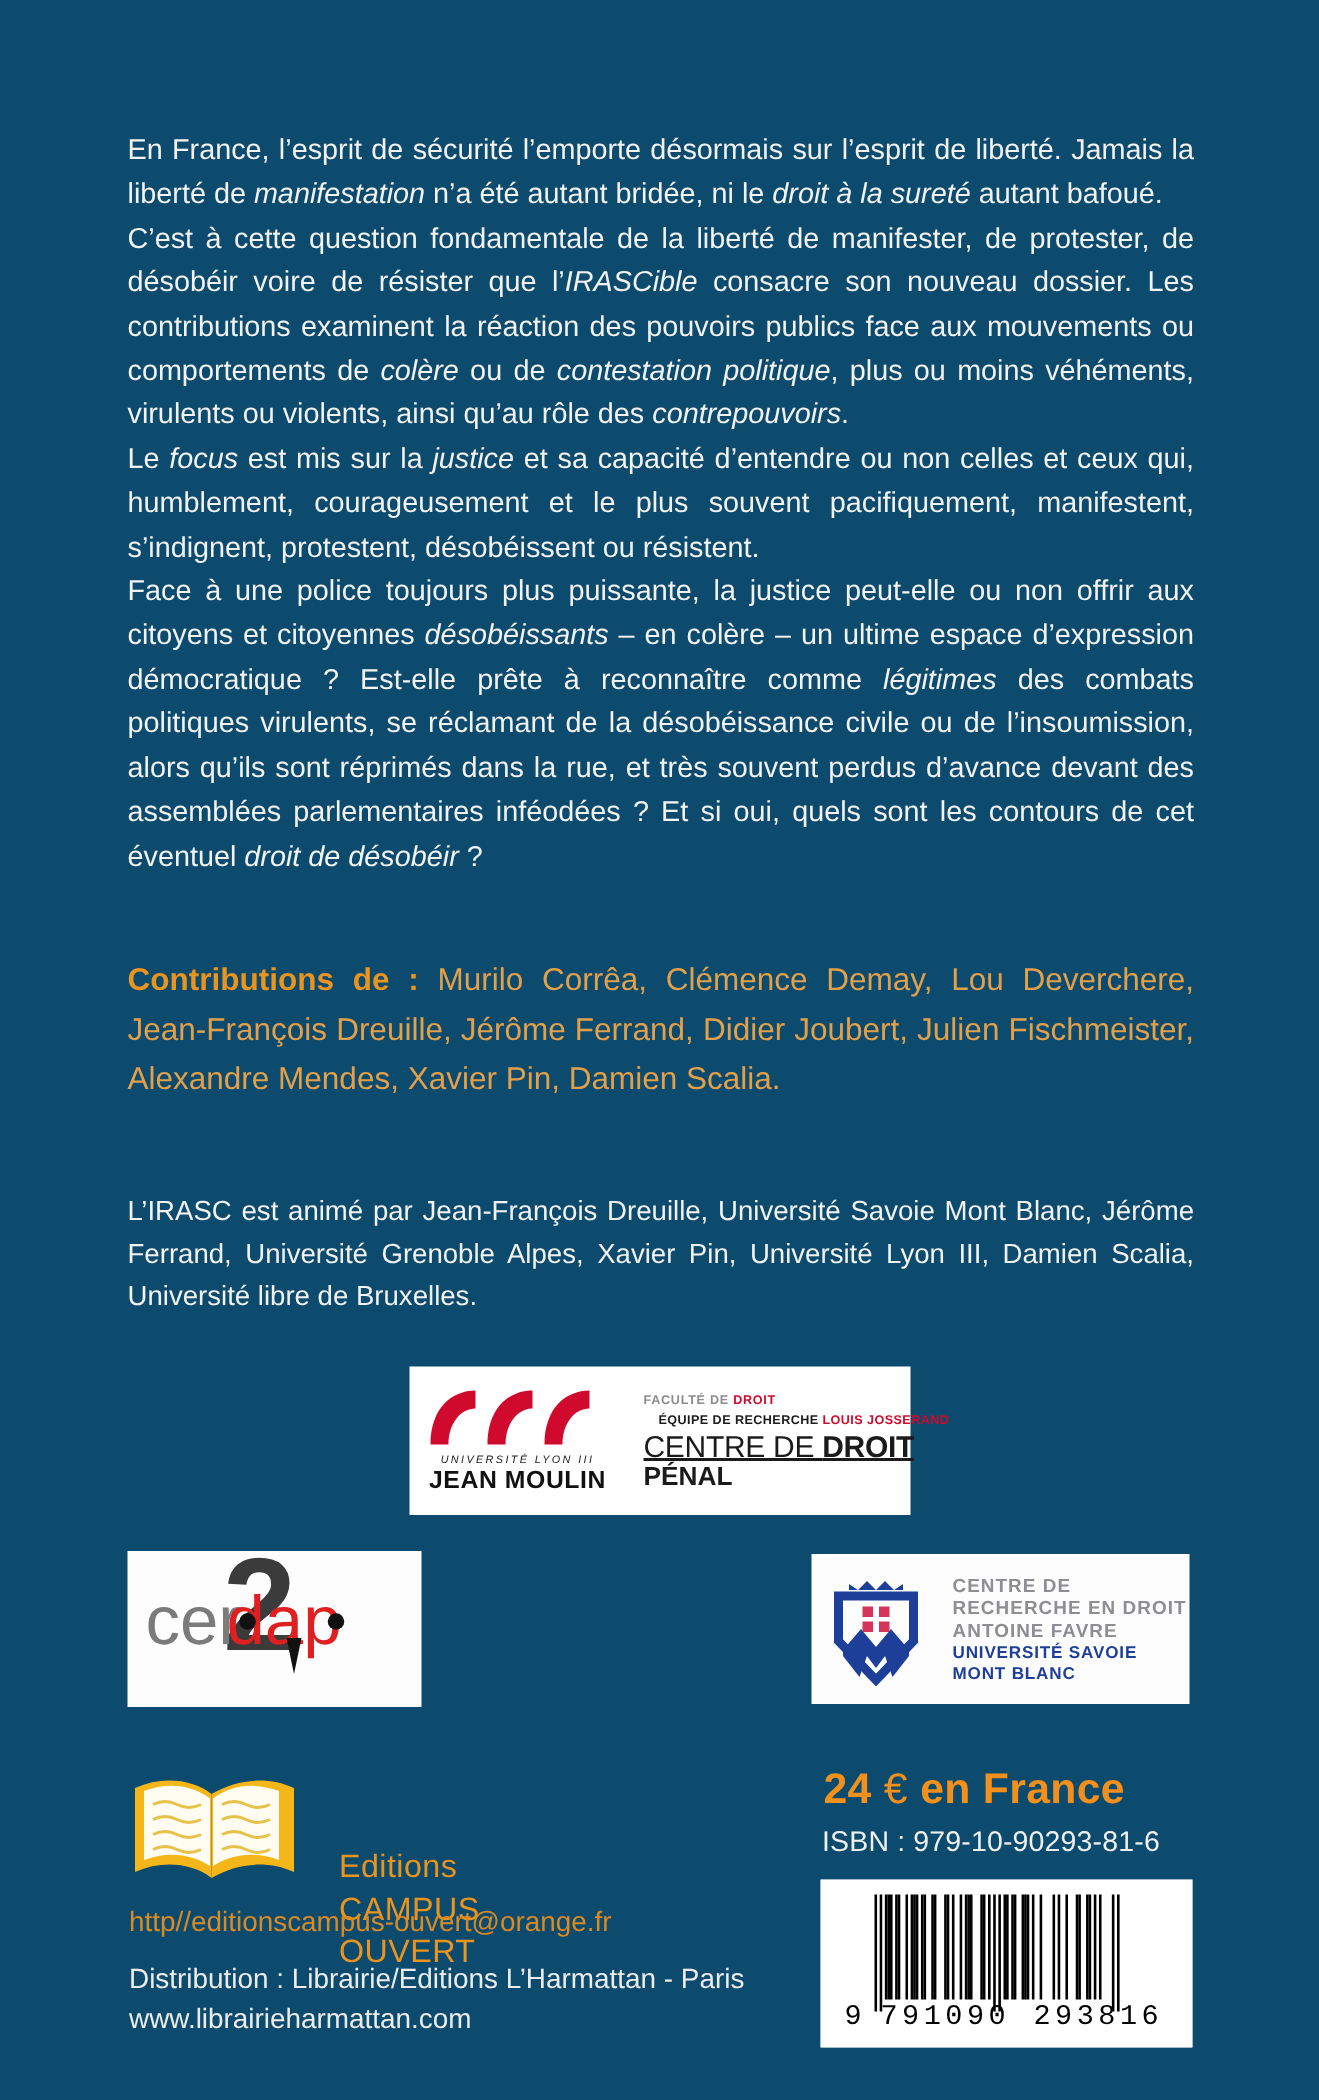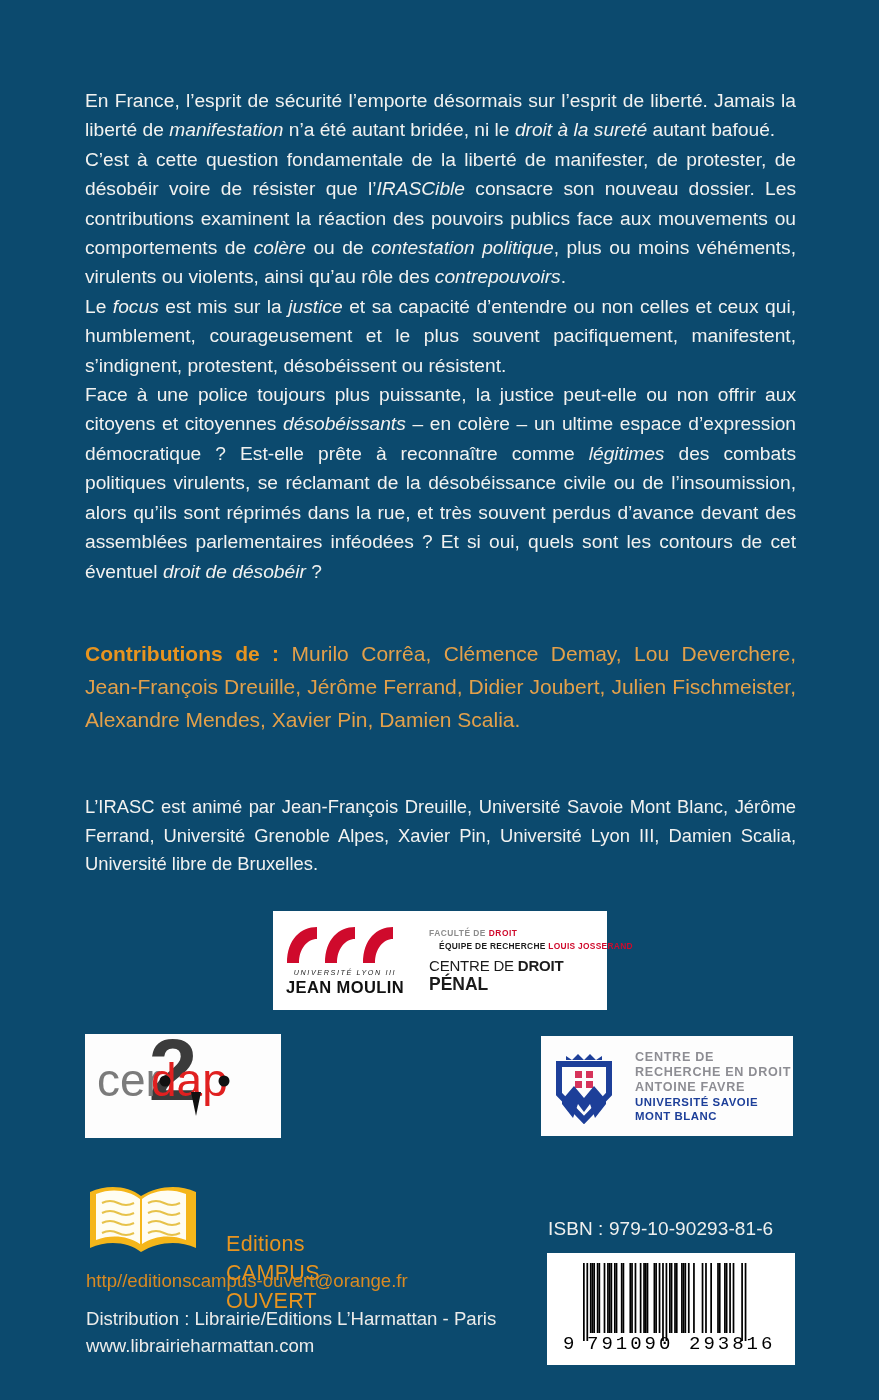--- a/index.html
+++ b/index.html
@@ -134,26 +134,27 @@
     font-size: 8.4px;
     font-weight: bold;
     letter-spacing: 0.3px;
     color: #1b1b1b;
     margin-top: 3px;
     white-space: nowrap;
     padding-left: 10px;
   }
   .l3-line2 b { color: #cf0a2c; }
   .l3-big {
-    font-size: 15px;
+    font-size: 20px;
     color: #1b1b1b;
     letter-spacing: -0.2px;
     line-height: 19px;
     margin-top: 5px;
     white-space: nowrap;
+    text-decoration: underline;
   }
   .l3-big b { font-weight: bold; }
   .l3-big2 {
     font-size: 17.5px;
     font-weight: bold;
     color: #1b1b1b;
     line-height: 19px;
     white-space: nowrap;
   }
 
@@ -364,20 +365,21 @@
     <div>OUVERT</div>
   </div>
 
   <div class="pub-mail">http//editionscampus-ouvert@orange.fr</div>
 
   <div class="pub-distrib">
     <div>Distribution : Librairie/Editions L’Harmattan - Paris</div>
     <div>www.librairieharmattan.com</div>
   </div>
 
+  <div class="price"><span>24</span> <span class="euro">€</span> <span>en France</span></div>
   <div class="isbn">ISBN : 979-10-90293-81-6</div>
 
   <div class="barcode-box">
     <svg viewBox="0 0 248 112" width="248" height="112">
       <rect x="0" y="0" width="248" height="112" fill="#ffffff"></rect>
       <g id="bars" fill="#000000">
           <rect x="36.00" y="10" width="1.72" height="78"></rect>
           <rect x="39.44" y="10" width="1.72" height="78"></rect>
           <rect x="42.88" y="10" width="1.72" height="70"></rect>
           <rect x="44.60" y="10" width="1.72" height="70"></rect>

